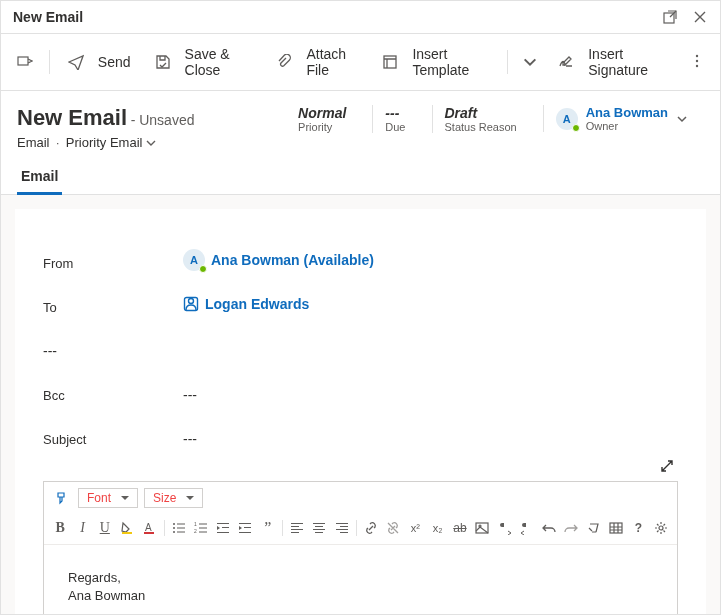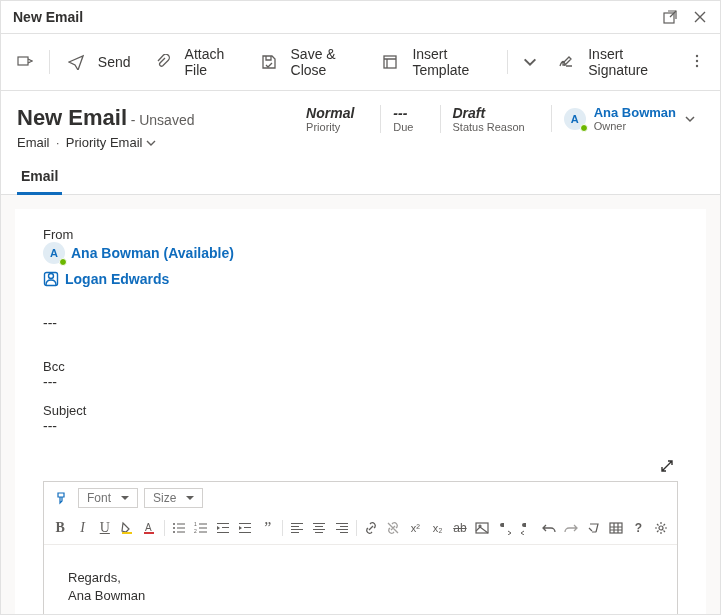--- a/index.html
+++ b/index.html
@@ -10,21 +10,21 @@
   .titlebar .window-controls { display: flex; gap: 14px; }
   .icon-btn { display: inline-flex; align-items: center; justify-content: center; width: 16px; height: 16px; cursor: pointer; color: #605e5c; }
   
   .toolbar { display: flex; align-items: center; padding: 6px 8px; border-bottom: 1px solid #e1e1e1; gap: 4px; }
   .toolbar .tool-btn { display: inline-flex; align-items: center; gap: 14px; padding: 6px 10px; cursor: pointer; border-radius: 2px; font-size: 14px; }
   .toolbar .tool-btn svg { width: 16px; height: 16px; }
   .toolbar .sep { width: 1px; height: 24px; background: #e1e1e1; margin: 0 4px; }
   .toolbar .leading { padding: 6px 8px; cursor: pointer; }
   .toolbar .overflow { margin-left: auto; padding: 6px 8px; cursor: pointer; }
   
-  .header-row { display: flex; justify-content: space-between; padding: 14px 24px 10px 16px; }
+  .header-row { display: flex; justify-content: space-between; padding: 14px 32px 10px 16px; }
   .header-left {}
   .record-title { font-size: 22px; font-weight: 600; display: inline; }
   .record-state { font-size: 14px; color: #605e5c; font-weight: 400; }
   .breadcrumb { font-size: 13px; color: #323130; margin-top: 4px; display: flex; align-items: center; gap: 6px; }
   .breadcrumb .sep-dot { color: #605e5c; }
   .breadcrumb .form-selector { display: inline-flex; align-items: center; gap: 4px; cursor: pointer; }
   
   .header-right { display: flex; align-items: flex-start; gap: 14px; }
   .status-field { padding: 0 12px; border-left: 1px solid #e1e1e1; }
   .status-field:first-child { border-left: none; padding-left: 0; }
@@ -35,34 +35,34 @@
   .avatar .presence { position: absolute; right: -2px; bottom: -2px; width: 8px; height: 8px; border-radius: 50%; background: #6bb700; border: 1.5px solid #fff; }
   .owner-name { font-size: 13px; color: #0f6cbd; font-weight: 600; }
   .owner-lbl { font-size: 11px; color: #605e5c; }
   
   .tabs { display: flex; padding: 0 16px; border-bottom: 1px solid #e1e1e1; }
   .tab { padding: 8px 4px 10px 4px; font-size: 14px; font-weight: 600; cursor: pointer; position: relative; }
   .tab.active::after { content: ""; position: absolute; left: 0; right: 0; bottom: -1px; height: 3px; background: #0f6cbd; }
   
   .form-body { background: #faf9f8; padding: 14px; height: calc(100% - 180px); overflow: auto; }
   .form-card { background: #fff; padding: 18px 28px; }
-  .field-row { display: flex; align-items: flex-start; min-height: 44px; flex-direction: column; }
+  .field-row { display: flex; align-items: flex-end; min-height: 44px; }
   .field-label { width: 140px; font-size: 13px; color: #323130; }
   .field-value { flex: 1; font-size: 14px; }
   .placeholder { color: #323130; }
   .lookup-value { color: #0f6cbd; font-weight: 600; display: inline-flex; align-items: center; gap: 6px; cursor: pointer; }
   .lookup-value svg { width: 16px; height: 16px; }
   .from-value .avatar { width: 22px; height: 22px; font-size: 11px; }
   
   .expand-handle { display: flex; justify-content: flex-end; padding: 12px 4px 8px 0; cursor: pointer; color: #605e5c; }
   
   .editor { border: 1px solid #d2d0ce; }
   .editor-toolbar { display: flex; align-items: center; flex-wrap: wrap; gap: 6px; padding: 6px 8px; border-bottom: 1px solid #edebe9; }
   .ed-btn { width: 20px; height: 20px; display: inline-flex; align-items: center; justify-content: center; color: #605e5c; cursor: pointer; font-size: 12px; border-radius: 2px; }
-  .ed-select { display: inline-flex; align-items: center; gap: 10px; border: 1px solid #d2d0ce; padding: 2px 8px; font-size: 12px; color: #737373; cursor: pointer; }
+  .ed-select { display: inline-flex; align-items: center; gap: 10px; border: 1px solid #d2d0ce; padding: 2px 8px; font-size: 12px; color: #ef4444; cursor: pointer; }
   .ed-sep { width: 1px; height: 16px; background: #e1e1e1; }
   .row2 { width:100%; display:flex; align-items:center; gap:6px; padding-top:4px;}
   .editor-body { padding: 24px 24px 40px 24px; font-size: 13px; line-height: 1.4; min-height: 80px; }
   .bold { font-weight:700; font-family: "Times New Roman", serif; font-size:14px;}
   .italic { font-style: italic; font-family: "Times New Roman", serif; font-size:14px;}
   .underline { text-decoration: underline; font-family: "Times New Roman", serif; font-size:14px;}
   svg { flex-shrink: 0; }
 </style>
 </head>
 <body>
@@ -94,31 +94,31 @@
   </span>
   <span class="sep"></span>
   <span class="tool-btn">
     <svg viewBox="0 0 16 16" fill="none" stroke="#605e5c" stroke-width="1.3">
         <path d="M1 8l14-6-5 14-3-5-6-3z"></path>
       </svg>
     <span>Send</span>
   </span>
   <span class="tool-btn">
     <svg viewBox="0 0 16 16" fill="none" stroke="#605e5c" stroke-width="1.3">
-        <path d="M10 4l-5 5a2 2 0 002.8 2.8l5.5-5.5a3.5 3.5 0 00-5-5L3 7"></path>
-      </svg>
-    <span>Attach File</span>
-  </span>
-  <span class="tool-btn">
-    <svg viewBox="0 0 16 16" fill="none" stroke="#605e5c" stroke-width="1.3">
         <path d="M2 2h9l3 3v9H2z"></path>
         <path d="M5 2v4h5V2"></path>
         <path d="M5 11l2 2 4-4"></path>
       </svg>
     <span>Save &amp; Close</span>
+  </span>
+  <span class="tool-btn">
+    <svg viewBox="0 0 16 16" fill="none" stroke="#605e5c" stroke-width="1.3">
+        <path d="M10 4l-5 5a2 2 0 002.8 2.8l5.5-5.5a3.5 3.5 0 00-5-5L3 7"></path>
+      </svg>
+    <span>Attach File</span>
   </span>
   <span class="tool-btn">
     <svg viewBox="0 0 16 16" fill="none" stroke="#605e5c" stroke-width="1.3">
         <rect x="2" y="2" width="12" height="12"></rect>
         <path d="M2 5h12M5 5v9"></path>
       </svg>
     <span>Insert Template</span>
   </span>
   <span class="sep"></span>
   <span class="tool-btn" style="padding:6px 6px;">
@@ -199,20 +199,21 @@
         <span class="lookup-value">
           <span class="avatar">
             <span>A</span>
             <span class="presence"></span>
           </span>
           <span>Ana Bowman (Available)</span>
         </span>
       </div>
     </div>
     <div class="field-row">
+      <div class="field-label">To</div>
       <div class="field-value">
         <span class="lookup-value">
           <svg viewBox="0 0 16 16" fill="none" stroke="#0f6cbd" stroke-width="1.4">
               <circle cx="8" cy="5" r="2.5"></circle>
               <path d="M3 14c0-3 2-5 5-5s5 2 5 5"></path>
               <rect x="1.5" y="1.5" width="13" height="13" rx="2"></rect>
             </svg>
           <span>Logan Edwards</span>
         </span>
       </div>

